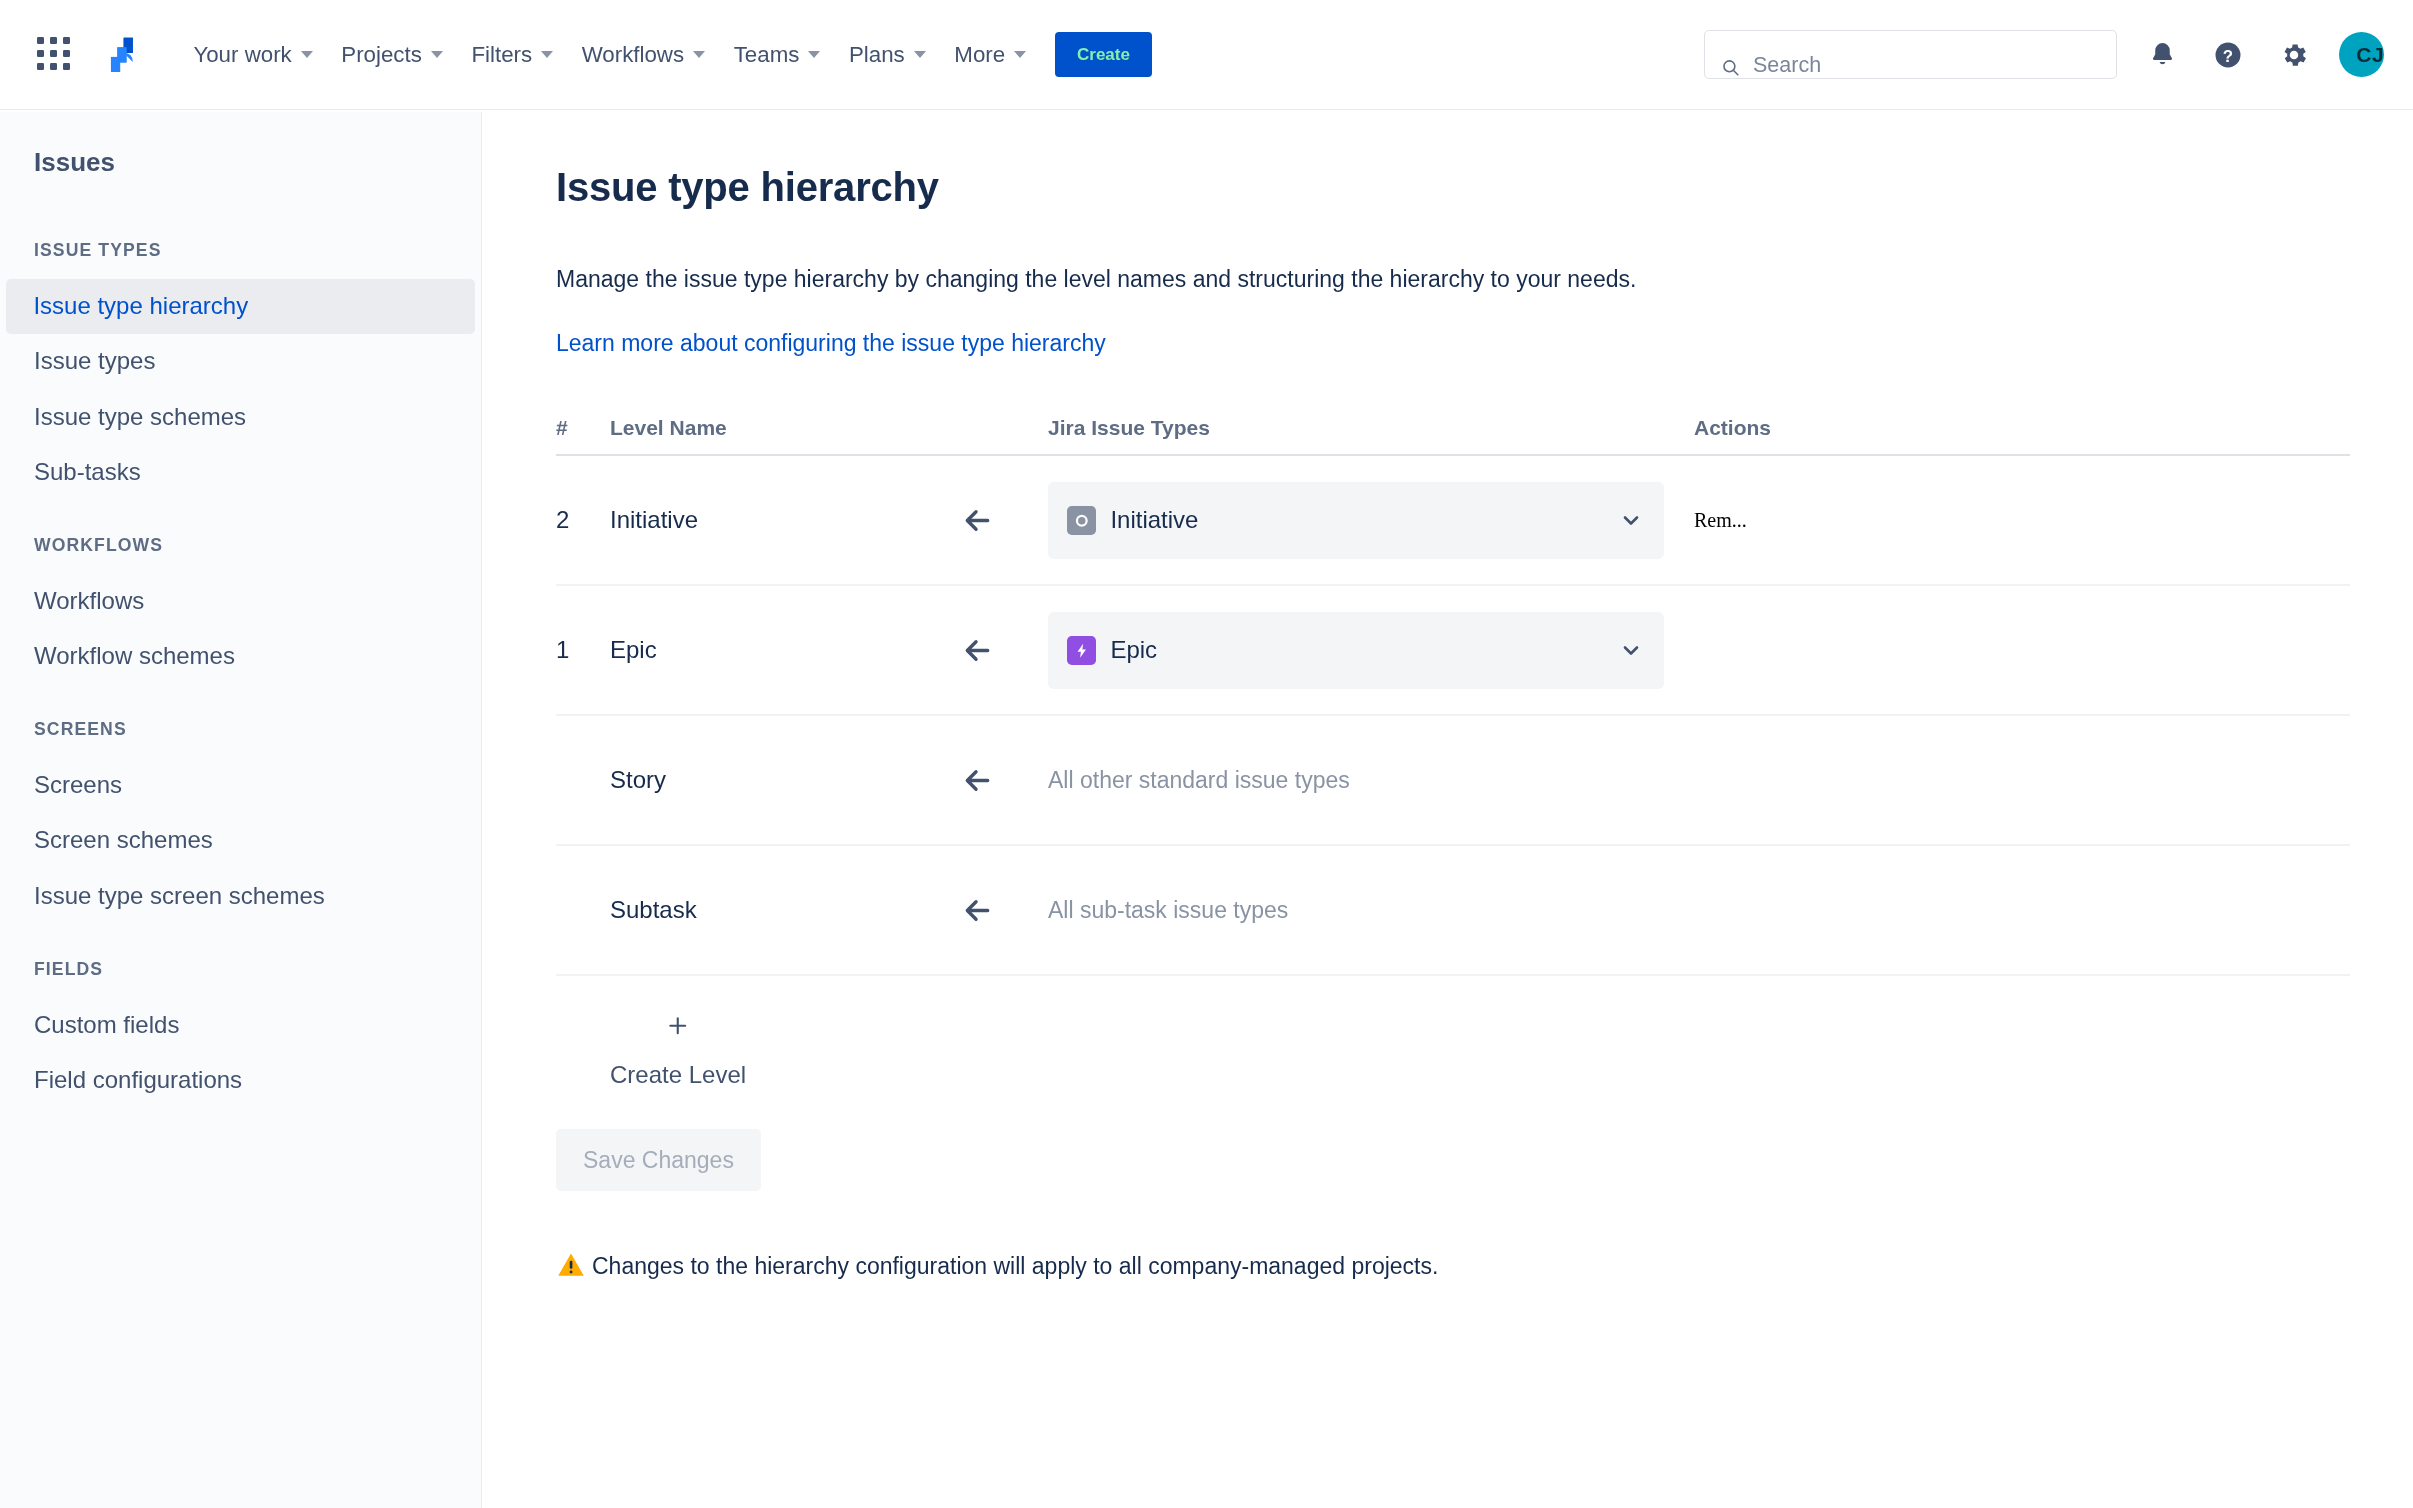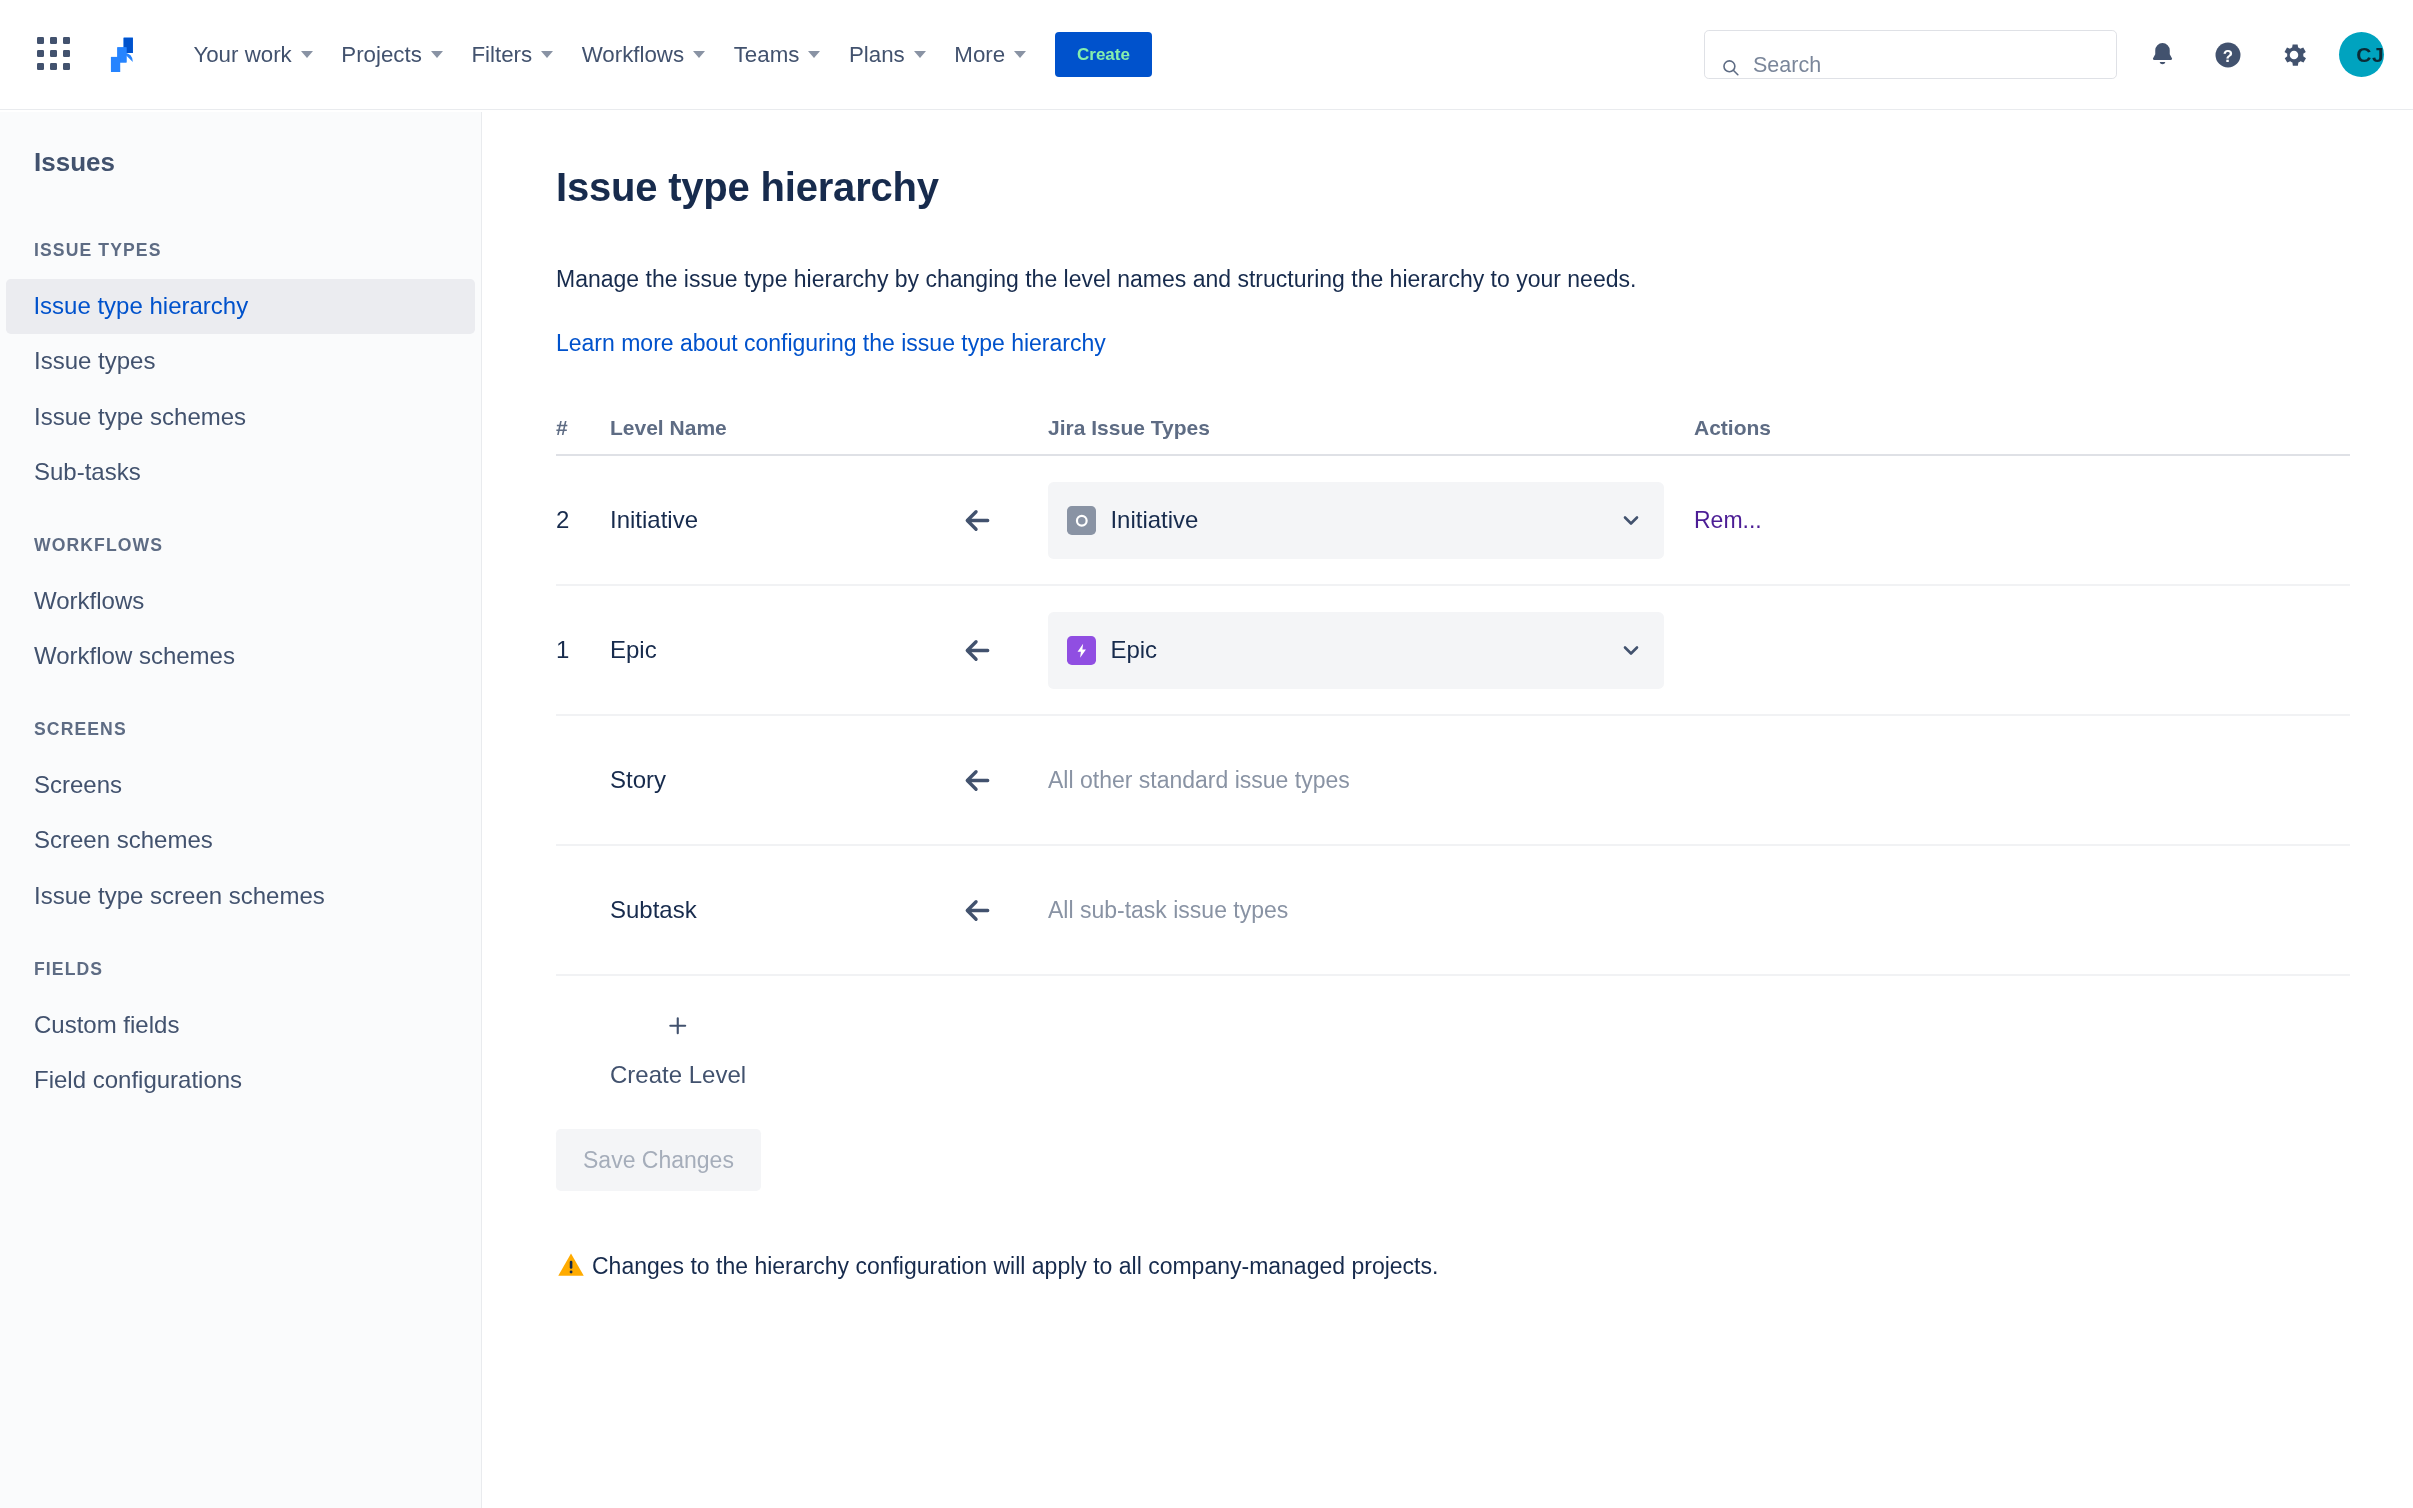--- a/index.html
+++ b/index.html
@@ -166,22 +166,23 @@
     display: flex; align-items: center; justify-content: center;
     flex: 0 0 29px; margin-right: 14.4px;
   }
   .type-badge.initiative { background: #8993a4; }
   .type-badge.epic { background: #904ee2; }
   .type-label { font-size: 24px; color: #172b4d; }
   .sel-caret { margin-left: auto; display: flex; align-items: center; }
 
   .placeholder-text { font-size: 23px; color: #8993a4; }
   .remove-link {
-    font-size: 23px; color: #4c1d95; cursor: pointer;
+    font-size: 20px; color: #000000; cursor: pointer;
     white-space: nowrap;
+    font-family: Liberation Serif, serif;
   }
 
   .create-level {
     display: flex; align-items: center; gap: 16px;
     font-size: 24px; color: #42526e;
     padding: 37px 0 37px 54px;
     cursor: pointer; width: fit-content; flex-direction: column;
   }
 
   .save-btn {

